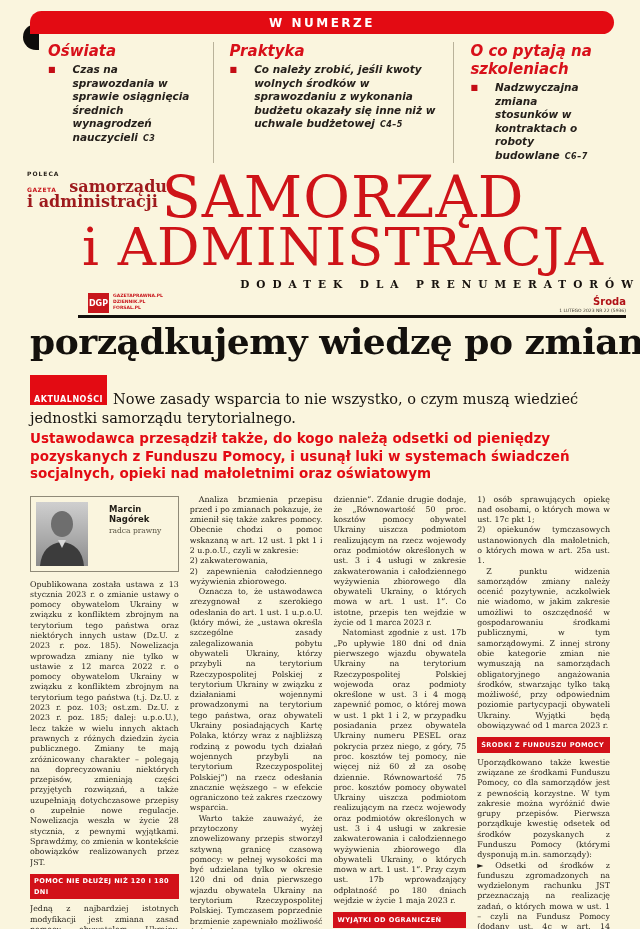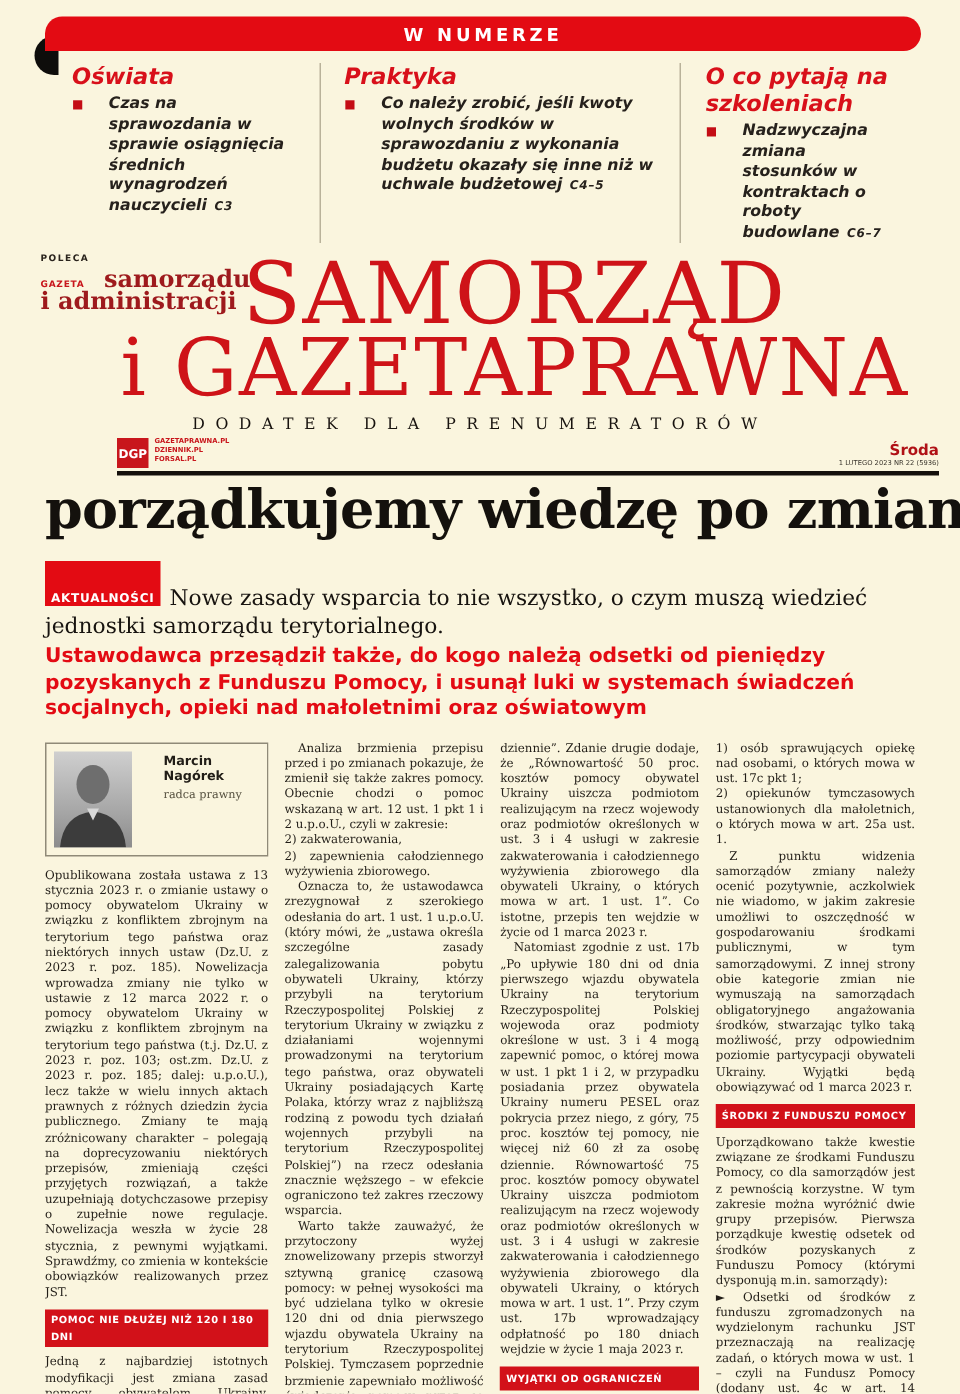--- a/index.html
+++ b/index.html
@@ -39,29 +39,29 @@
         font-size:6px;letter-spacing:1px;color:#2a241d;}
   .mini-row{display:flex;align-items:baseline;gap:13px;margin-top:2px;}
   .gazeta{font-family:"DejaVu Sans",sans-serif;font-weight:bold;
         font-size:6px;letter-spacing:.5px;color:#c8161c;}
   .mini-big{font-family:"DejaVu Serif",serif;font-weight:bold;
         font-size:16px;color:#9e1a1d;line-height:15px;}
   .bigtitle{ text-align:center;padding-left:46px;color:#ce1318;
         font-family:"DejaVu Serif",serif;line-height:1;}
   .bigtitle .l1{font-size:57px;letter-spacing:1px;}
   .bigtitle .l2{font-size:53px;letter-spacing:1px;margin-top:-6px;}
-  .dodatek{text-align:center;font-family:"DejaVu Serif",serif;
-        font-weight:normal;font-size:10.5px;letter-spacing:7px;
+  .dodatek{text-align:right;font-family:"DejaVu Serif",serif;
+        font-weight:bold;font-size:10.5px;letter-spacing:7px;
         color:#17120e;margin-top:5px;}
   .dateline{display:flex;justify-content:space-between;align-items:flex-end;
         margin:3px 14px 0 78px;}
   .brand{display:flex;gap:4px;align-items:flex-start;}
   .brand-box{width:21px;height:20px;background:#c8161c;color:#fff;
         font-family:"DejaVu Sans",sans-serif;font-weight:bold;font-size:8px;
-        display:flex;align-items:center;justify-content:center;}
+        display:flex;align-items:center;justify-content:center;margin-left:10px;}
   .brand-sites{display:flex;flex-direction:column;gap:1px;}
   .brand-sites span{font-family:"DejaVu Sans",sans-serif;font-weight:bold;
         font-size:4.5px;color:#c8161c;line-height:5px;}
   .issue-block{text-align:right;line-height:1;}
   .weekday{font-family:"DejaVu Sans",sans-serif;font-weight:bold;
         font-size:10px;color:#b01116;}
   .issue{font-family:"DejaVu Sans",sans-serif;font-size:4.5px;color:#3a352c;
         margin-top:2px;}
   .rule{height:3px;background:#14100c;margin:2px 14px 0 78px;}
   
@@ -135,21 +135,21 @@
   <div class="minilogo">
     <div class="poleca">POLECA</div>
     <div class="mini-row">
       <span class="gazeta">GAZETA</span>
       <span class="mini-big">samorządu</span>
     </div>
     <div class="mini-big">i administracji</div>
   </div>
   <div class="bigtitle">
     <div class="l1">SAMORZĄD</div>
-    <div class="l2">i GAZETAPRAWNA</div>
+    <div class="l2">i ADMINISTRACJA</div>
   </div>
   <div class="dodatek">DODATEK DLA PRENUMERATORÓW</div>
   <div class="dateline">
     <div class="brand">
       <div class="brand-box">DGP</div>
       <div class="brand-sites">
         <span>GAZETAPRAWNA.PL</span>
         <span>DZIENNIK.PL</span>
         <span>FORSAL.PL</span>
       </div>

